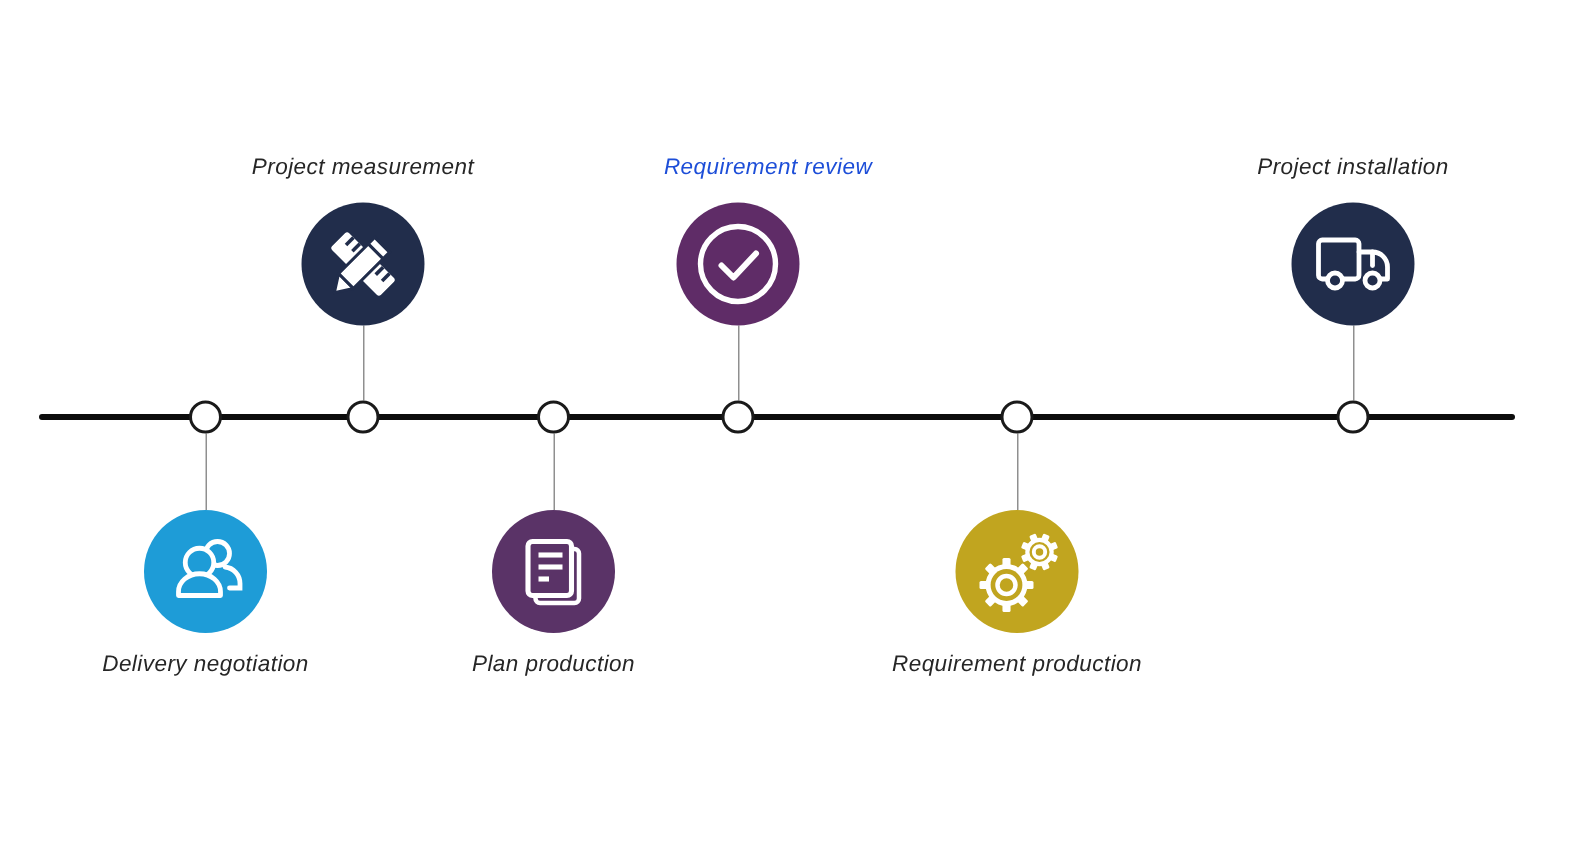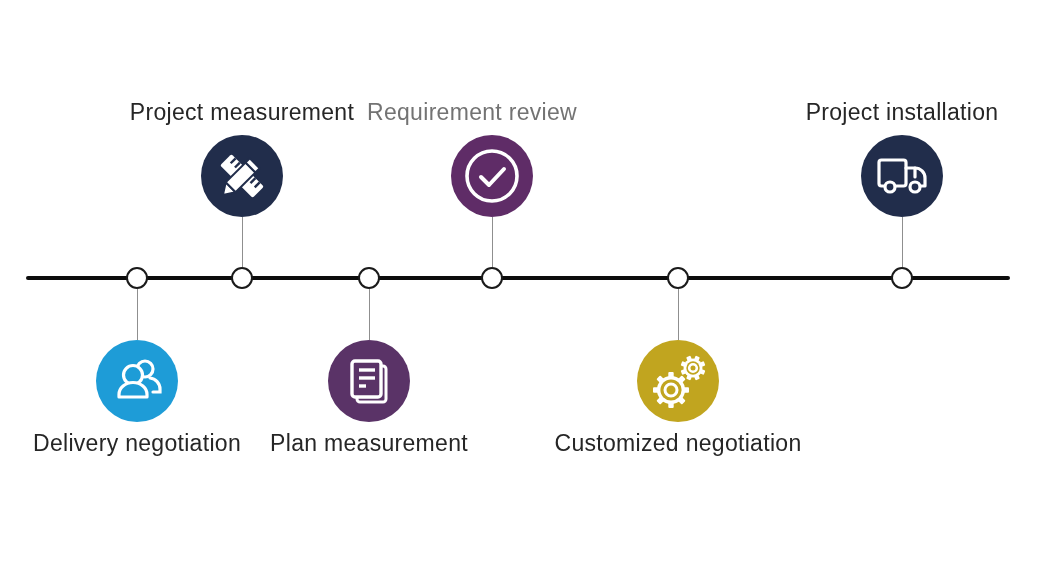--- a/index.html
+++ b/index.html
@@ -12,24 +12,25 @@
   }
   .axis{
     position:absolute;
     left:26px;top:276px;width:984px;height:4px;
     border-radius:2px;
   }
   .stage-label{
     position:absolute;
     transform:translateX(-50%);
     white-space:nowrap;
-    font-size:23px;
+    font-size:15px;
     letter-spacing:0.3px;
     color:#262626;
     line-height:22px;
+    font-style:italic;
   }
   .badge{
     position:absolute;
     width:82px;height:82px;
     border-radius:50%;
     display:flex;align-items:center;justify-content:center;
   }
   .badge svg{width:82px;height:82px;display:block;}
   .connector{
     position:absolute;
@@ -77,46 +78,46 @@
             <g transform="rotate(-45)">
               <polygon points="-27,0 -16,-7 -16,7" fill="#fff" stroke="#212d4b" stroke-width="2" stroke-linejoin="round"></polygon>
               <rect x="-16" y="-7" width="28" height="14" fill="#fff" stroke="#212d4b" stroke-width="2"></rect>
               <rect x="12" y="-7" width="6" height="14" fill="#fff" stroke="#212d4b" stroke-width="2"></rect>
             </g>
           </svg>
         </div>
         <div class="node" style="left:231px;top:267px;border:2.5px solid #1a1a1a;background:#ffffff"></div>
       </div>
       <div>
-        <div class="stage-label" style="left:369px;top:432px;color:#262626">Plan measurement</div>
+        <div class="stage-label" style="left:369px;top:432px;color:#262626">Plan production</div>
         <div class="connector" style="left:368.5px;top:289px;height:51px;background:#8f8f8f"></div>
         <div class="badge" style="left:328px;top:340px;background:#5a3367">
           <svg viewBox="-41 -41 82 82" xmlns="http://www.w3.org/2000/svg">
             <rect x="-12" y="-15" width="29" height="36" rx="3" fill="none" stroke="#fff" stroke-width="3"></rect>
             <rect x="-17" y="-20" width="29" height="36" rx="3" fill="#5a3367" stroke="#fff" stroke-width="3.4"></rect>
             <line x1="-10" y1="-11" x2="6" y2="-11" stroke="#fff" stroke-width="3.4"></line>
             <line x1="-10" y1="-3" x2="6" y2="-3" stroke="#fff" stroke-width="3.4"></line>
             <line x1="-10" y1="5" x2="-3" y2="5" stroke="#fff" stroke-width="3.4"></line>
           </svg>
         </div>
         <div class="node" style="left:358px;top:267px;border:2.5px solid #1a1a1a;background:#ffffff"></div>
       </div>
       <div>
-        <div class="stage-label" style="left:472px;top:101px;color:#737373">Requirement review</div>
+        <div class="stage-label" style="left:512px;top:101px;color:#1d4ed8">Requirement review</div>
         <div class="connector" style="left:491.5px;top:217px;height:50px;background:#8f8f8f"></div>
         <div class="badge" style="left:451px;top:135px;background:#5f2c67">
           <svg viewBox="-41 -41 82 82" xmlns="http://www.w3.org/2000/svg">
             <circle r="25" fill="none" stroke="#fff" stroke-width="3.6"></circle>
             <path d="M -11 1 l 8 8 l 15 -16" fill="none" stroke="#fff" stroke-width="4" stroke-linecap="round" stroke-linejoin="round"></path>
           </svg>
         </div>
         <div class="node" style="left:481px;top:267px;border:2.5px solid #1a1a1a;background:#ffffff"></div>
       </div>
       <div>
-        <div class="stage-label" style="left:678px;top:432px;color:#262626">Customized negotiation</div>
+        <div class="stage-label" style="left:678px;top:432px;color:#262626">Requirement production</div>
         <div class="connector" style="left:677.5px;top:289px;height:51px;background:#8f8f8f"></div>
         <div class="badge" style="left:637px;top:340px;background:#c1a51f">
           <svg viewBox="-41 -41 82 82" xmlns="http://www.w3.org/2000/svg">
             <rect x="-2.7" y="-18" width="5.4" height="9" rx="1" transform="translate(-7,9) rotate(0)" fill="#fff"></rect>
             <rect x="-2.7" y="-18" width="5.4" height="9" rx="1" transform="translate(-7,9) rotate(45)" fill="#fff"></rect>
             <rect x="-2.7" y="-18" width="5.4" height="9" rx="1" transform="translate(-7,9) rotate(90)" fill="#fff"></rect>
             <rect x="-2.7" y="-18" width="5.4" height="9" rx="1" transform="translate(-7,9) rotate(135)" fill="#fff"></rect>
             <rect x="-2.7" y="-18" width="5.4" height="9" rx="1" transform="translate(-7,9) rotate(180)" fill="#fff"></rect>
             <rect x="-2.7" y="-18" width="5.4" height="9" rx="1" transform="translate(-7,9) rotate(225)" fill="#fff"></rect>
             <rect x="-2.7" y="-18" width="5.4" height="9" rx="1" transform="translate(-7,9) rotate(270)" fill="#fff"></rect>

